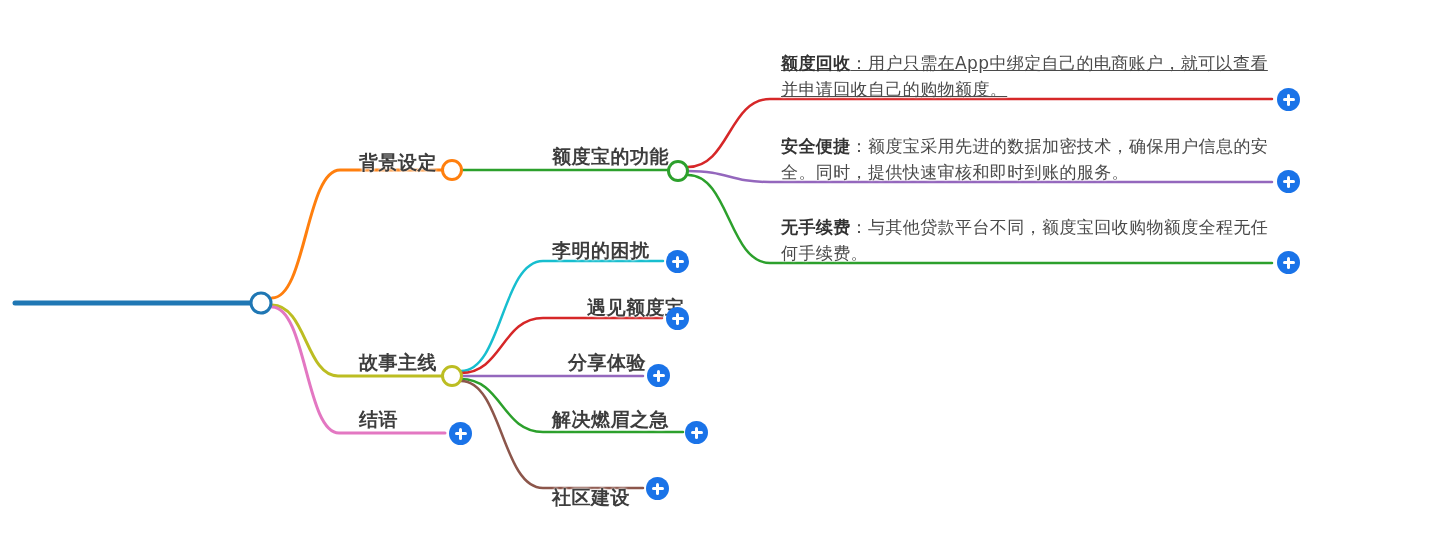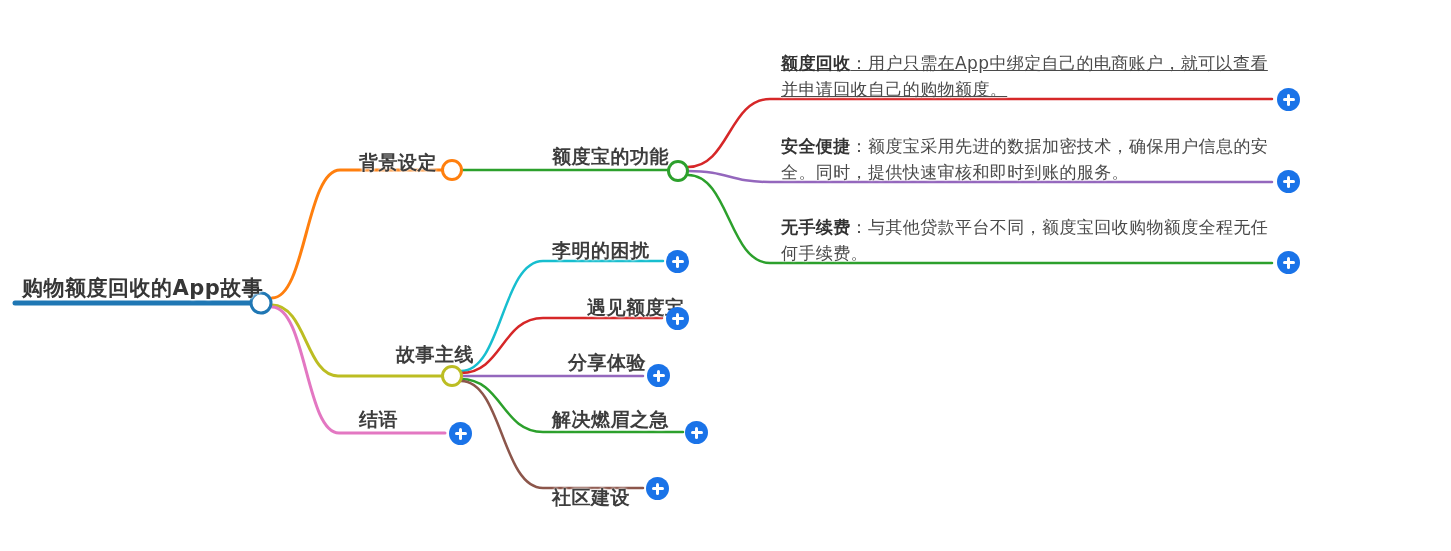--- a/index.html
+++ b/index.html
@@ -74,27 +74,26 @@
     <path d="M462,376 H643" fill="none" stroke-width="2.5" stroke-linecap="round" stroke="#9467bd"></path>
     <path d="M461,379 C502,379 502,432 543,432 H683" fill="none" stroke-width="2.5" stroke-linecap="round" stroke="#2ca02c"></path>
     <path d="M461,381 C502,381 502,488 543,488 H643" fill="none" stroke-width="2.5" stroke-linecap="round" stroke="#8c564b"></path>
 
     <circle cx="261" cy="303" r="10" stroke-width="3" stroke="#1f77b4" fill="#ffffff"></circle>
     <circle cx="452" cy="170" r="9.5" stroke-width="3" stroke="#ff7f0e" fill="#ffffff"></circle>
     <circle cx="678" cy="171" r="9.5" stroke-width="3" stroke="#2ca02c" fill="#ffffff"></circle>
     <circle cx="452" cy="376" r="9.5" stroke-width="3" stroke="#bcbd22" fill="#ffffff"></circle>
   </svg>
 
-  <div class="label title" style="left:22px; top:276px;">购物额度回收的App故事</div>
 
   <div class="label node-lb" style="left:359px; top:152px;">背景设定</div>
 
   <div class="label node-lb" style="left:552px; top:146px;">额度宝的功能</div>
 
-  <div class="label node-lb" style="left:359px; top:344px;margin-left:37px;">故事主线</div>
+  <div class="label node-lb" style="left:359px; top:352px;">故事主线</div>
 
   <div class="label node-lb" style="left:359px; top:409px;">结语</div>
 
   <div class="label node-lb" style="left:552px; top:240px;text-align:right;">李明的困扰</div>
   <div class="label node-lb" style="left:552px; top:297px;margin-left:35px;">遇见额度宝</div>
   <div class="label node-lb" style="left:568px; top:352px;">分享体验</div>
   <div class="label node-lb" style="left:552px; top:409px;">解决燃眉之急</div>
   <div class="label node-lb" style="left:552px; top:487px;">社区建设</div>
 
   <div class="leaf" style="left:781px; top:50px;text-decoration:underline;">

